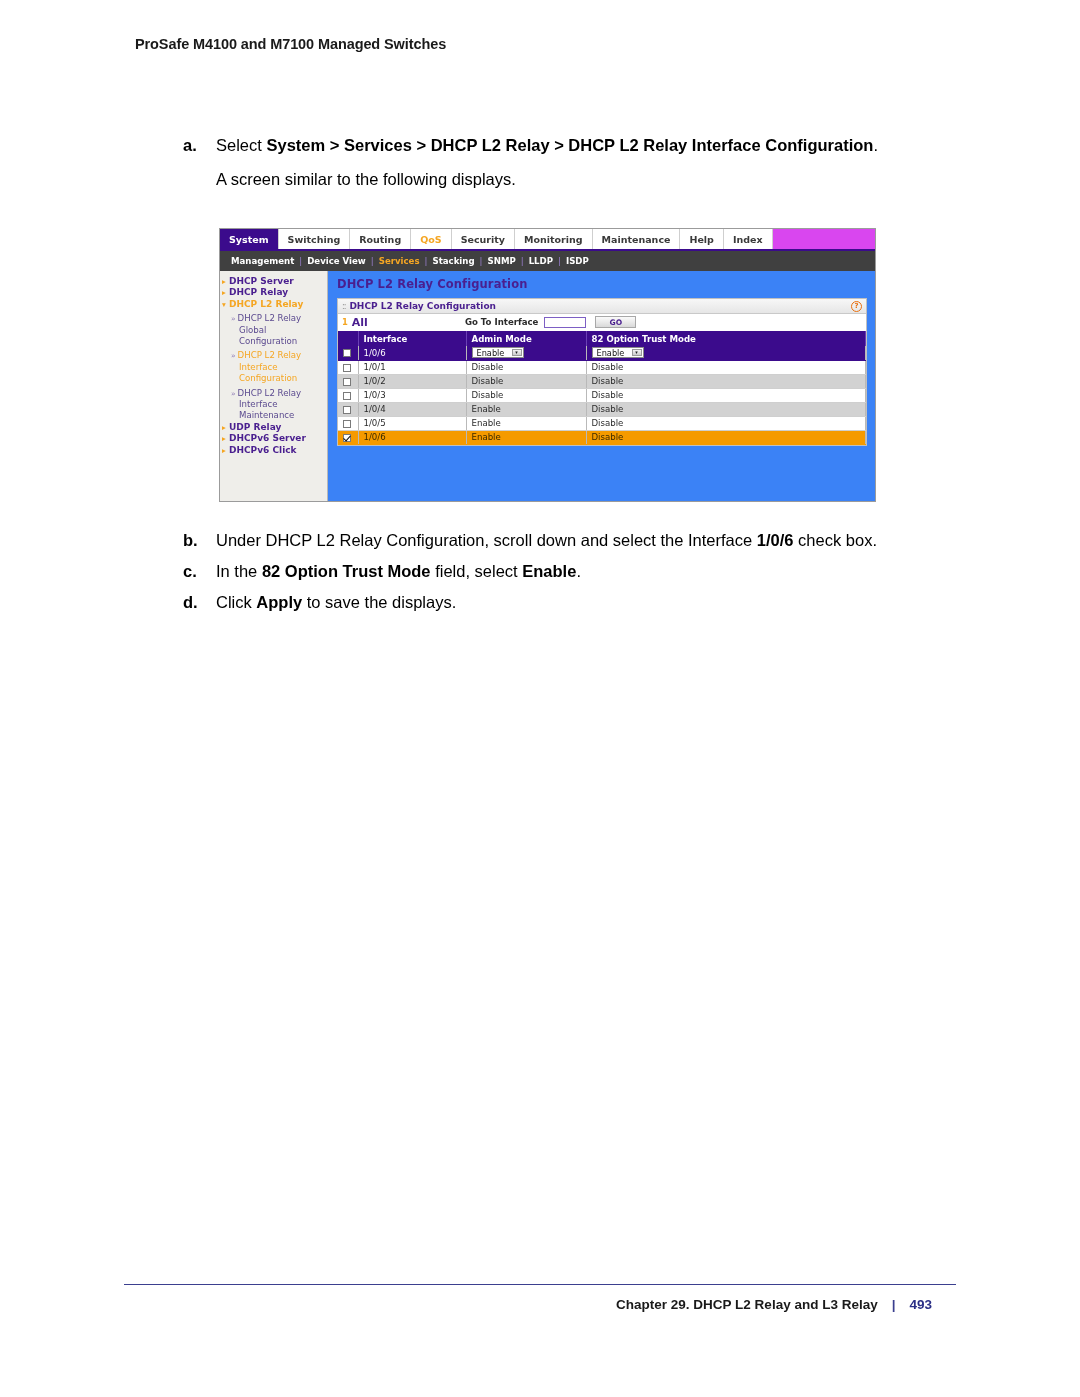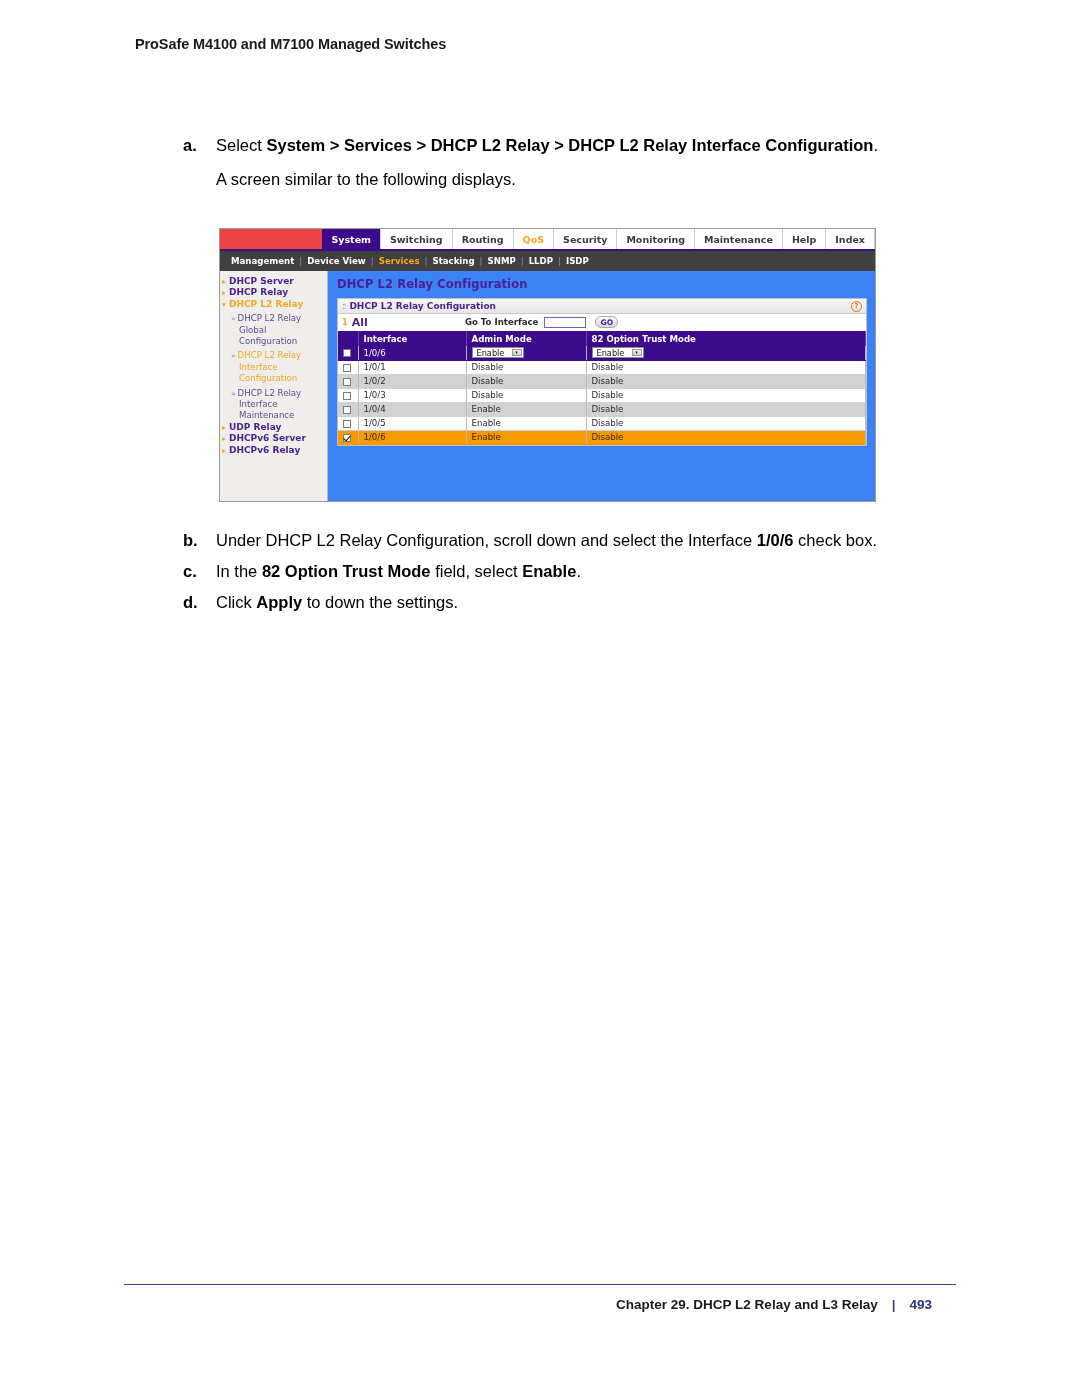--- a/index.html
+++ b/index.html
@@ -72,26 +72,25 @@
     background: #ffffff;
     border: 1px solid #9b9b9b;
     box-sizing: border-box;
     overflow: hidden;
     font-family: "DejaVu Sans", sans-serif;
   }
 
   
   .tabstrip {
     height: 22px;
-    background: #ef4444;
+    background: #d946ef;
     display: flex;
     align-items: stretch;
     border-bottom: 2px solid #3b0b8c;
     box-sizing: border-box;
-    justify-content: flex-end;
   }
   .tab {
     display: flex;
     align-items: center;
     justify-content: center;
     font-size: 9.5px;
     font-weight: bold;
     color: #3a3a3a;
     background: #ffffff;
     border-right: 1px solid #cfcfcf;
@@ -268,25 +267,25 @@
   .goto-input {
     width: 42px;
     height: 11px;
     border: 1px solid #7d5fc4;
     background: #ffffff;
     margin-left: 6px;
     box-sizing: border-box;
   }
   .go-btn {
     margin-left: 9px;
-    width: 23px;
+    width: 41px;
     height: 12px;
     background: linear-gradient(#fbfbfb, #d9d9d9);
     border: 1px solid #a8a8a8;
-    border-radius: 6px;
+    border-radius: 0;
     color: #4a1f8f;
     font-size: 7.6px;
     font-weight: bold;
     display: flex;
     align-items: center;
     justify-content: center;
     box-sizing: border-box;
   }
 
   
@@ -451,21 +450,21 @@
         <div class="side-row">
           <span class="side-arrow">▸</span>
           <span class="side-l1">UDP Relay</span>
         </div>
         <div class="side-row">
           <span class="side-arrow">▸</span>
           <span class="side-l1">DHCPv6 Server</span>
         </div>
         <div class="side-row">
           <span class="side-arrow">▸</span>
-          <span class="side-l1">DHCPv6 Relay</span>
+          <span class="side-l1">DHCPv6 Click</span>
         </div>
       </div>
 
     <div class="main">
       <div class="main-title">DHCP L2 Relay Configuration</div>
 
       <div class="panel">
 
         <div class="panel-head">
           <span class="grip">::</span>
@@ -552,21 +551,21 @@
       <div class="step">
         <div class="step-marker">b.</div>
         <div class="step-body"><span>Under DHCP L2 Relay Configuration, scroll down and select the Interface </span><b>1/0/6</b><span> check box.</span></div>
       </div>
       <div class="step">
         <div class="step-marker">c.</div>
         <div class="step-body"><span>In the </span><b>82 Option Trust Mode</b><span> field, select </span><b>Enable</b><span>.</span></div>
       </div>
       <div class="step">
         <div class="step-marker">d.</div>
-        <div class="step-body"><span>Click </span><b>Apply</b><span> to down the settings.</span></div>
+        <div class="step-body"><span>Click </span><b>Apply</b><span> to save the displays.</span></div>
       </div>
     </div>
 </div>
 
 <div class="footer-rule"></div>
 <div class="footer">
   <span class="chap">Chapter 29.  DHCP L2 Relay and L3 Relay</span>
   <span class="bar">|</span>
   <span class="pg">493</span>
 </div>

